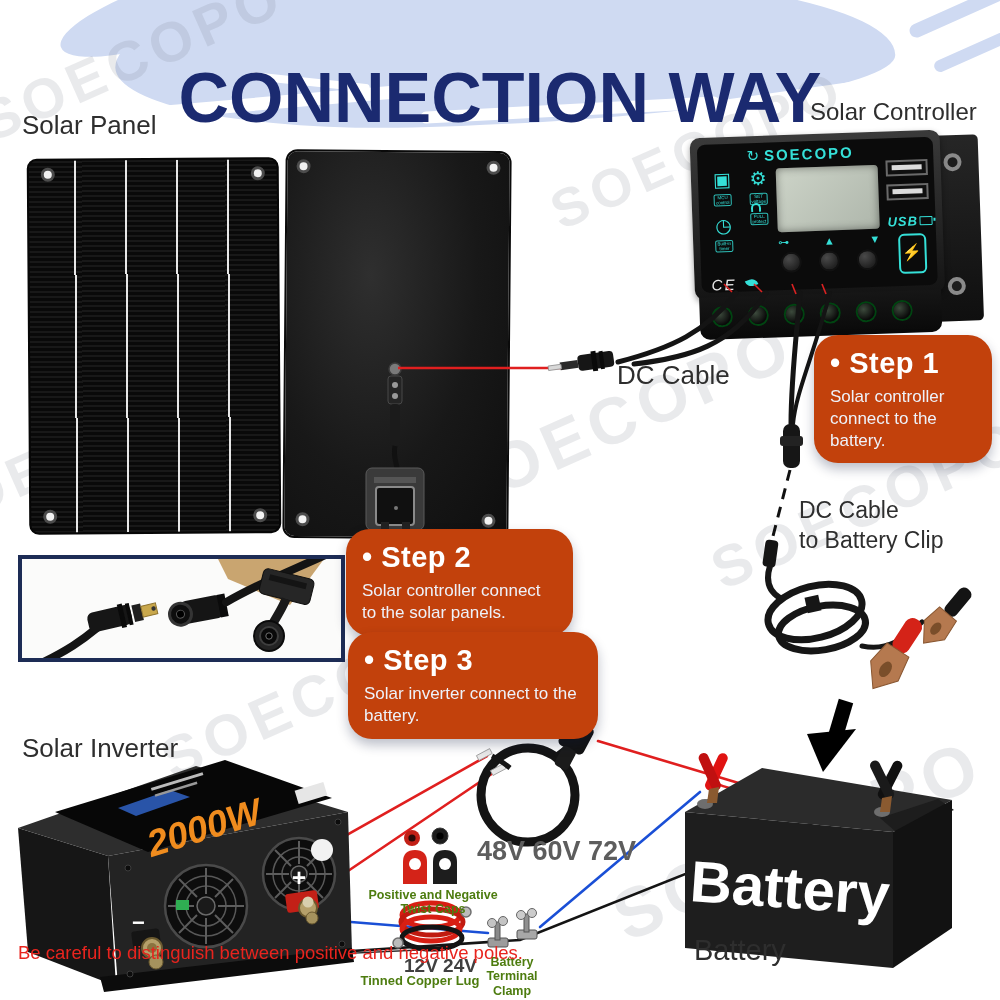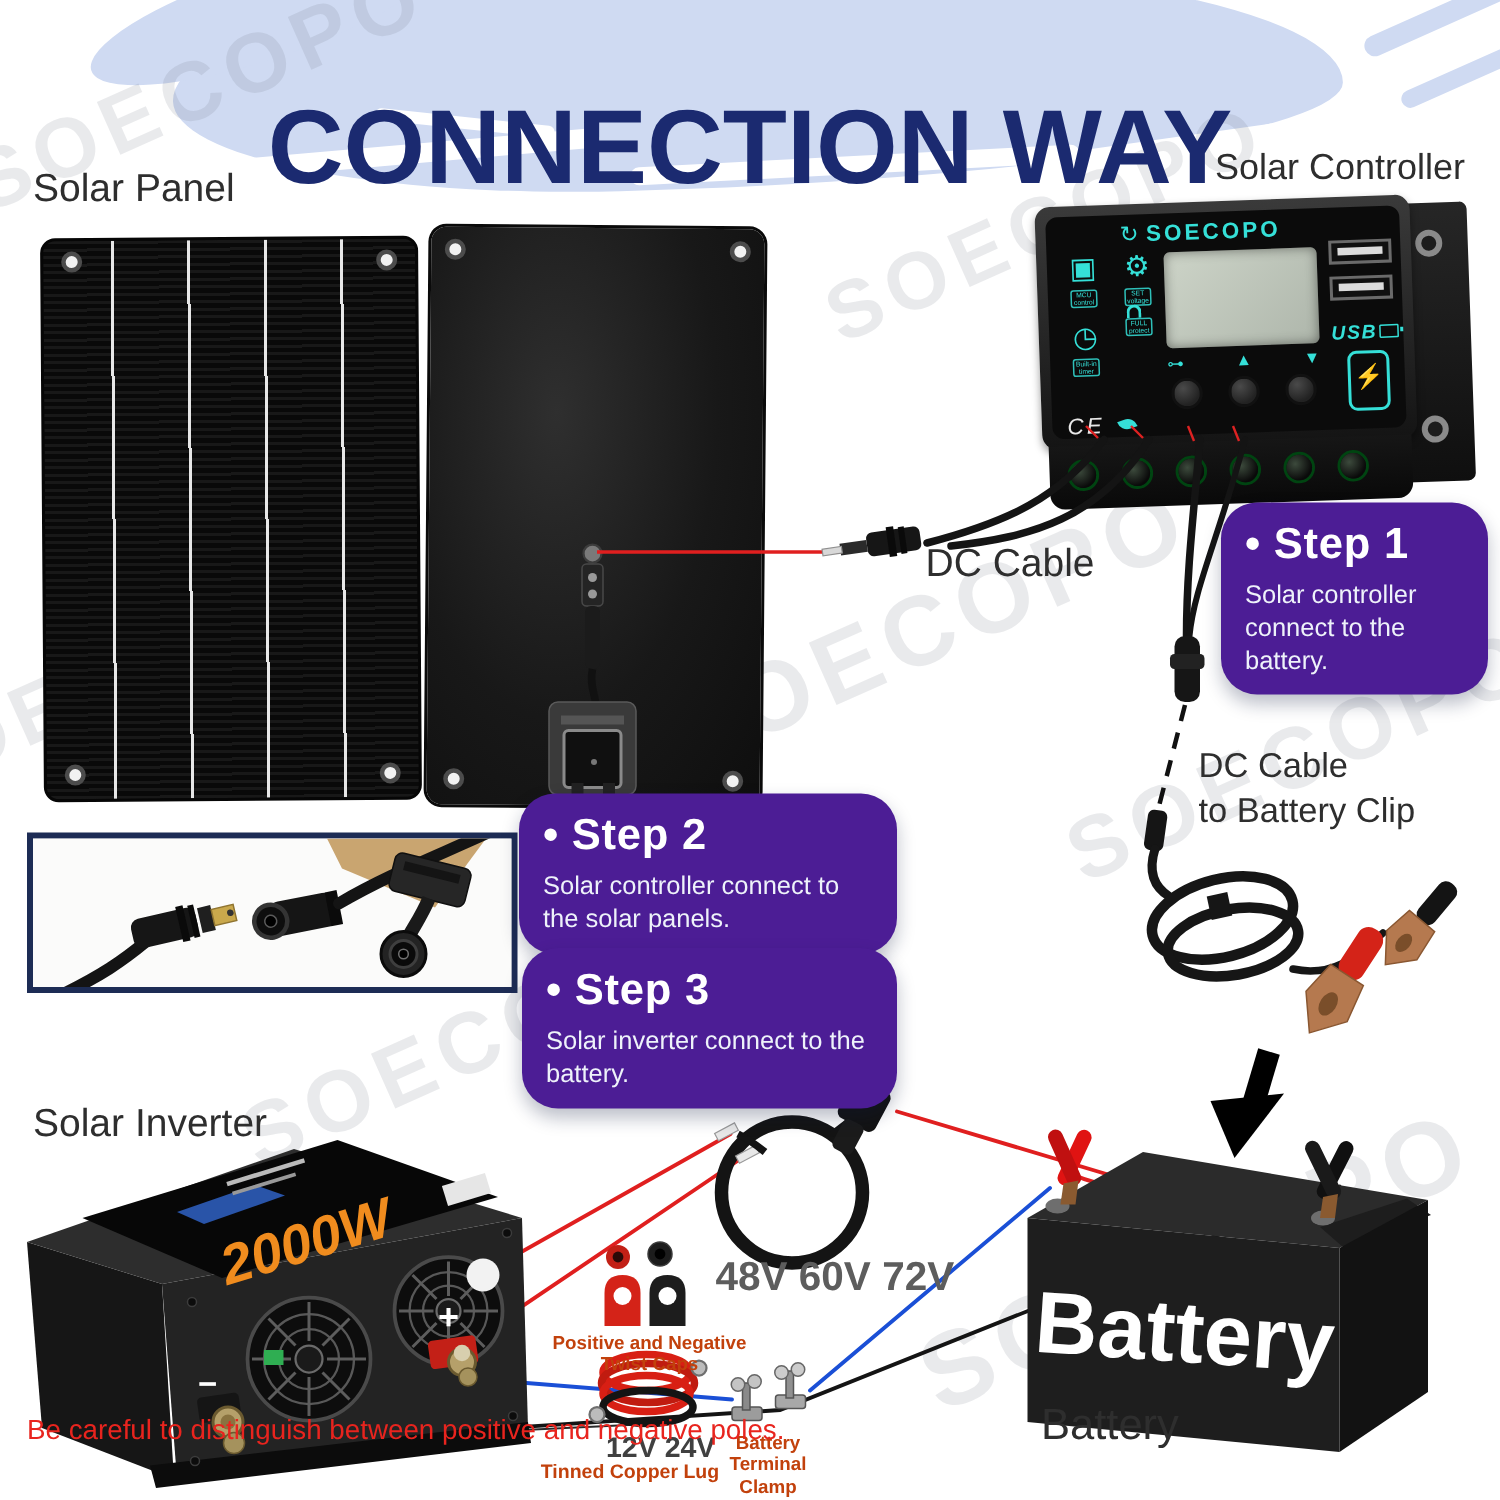--- a/index.html
+++ b/index.html
@@ -8,23 +8,23 @@
   .abs{position:absolute;}
   
   .blob{position:absolute;background:#cfdaf2;z-index:0;}
   .scribble{position:absolute;background:#fff;border-radius:8px;z-index:0;}
   .wm{position:absolute;z-index:1;font-weight:800;color:rgba(110,115,130,0.15);
       letter-spacing:6px;white-space:nowrap;transform:rotate(-24deg);}
   
   .title{position:absolute;left:0;right:0;top:22px;text-align:center;z-index:4;
          font-size:70px;font-weight:800;color:#1b2a70;letter-spacing:0px;margin-top:36px;}
   .lbl{position:absolute;z-index:4;color:#2e2e2e;font-size:26px;font-weight:500;}
-  .small-lbl{position:absolute;z-index:4;color:#c2410c;font-weight:600;text-align:center;line-height:1.15;}
-  
-  .step{position:absolute;z-index:5;background:#4c1d95;border-radius:24px;color:#fff;
+  .small-lbl{position:absolute;z-index:4;color:#4d7c0f;font-weight:600;text-align:center;line-height:1.15;}
+  
+  .step{position:absolute;z-index:5;background:#c2410c;border-radius:24px;color:#fff;
         padding:12px 16px;box-shadow:0 6px 12px rgba(15,25,60,.28);box-sizing:border-box;}
   .step h2{margin:0 0 6px 0;font-size:29px;font-weight:800;letter-spacing:.5px;}
   .step p{margin:0;font-size:17px;line-height:1.28;color:#eef2fa;}
   
   .note{position:absolute;left:18px;top:942px;z-index:6;color:#e8241e;}
   .note b{font-size:27px;font-weight:800;display:block;line-height:1.0;}
   .note span{font-size:18.5px;line-height:1.2;}
   
   .panel1{position:absolute;left:30px;top:160px;width:248px;height:372px;z-index:2;
     border-radius:8px;transform:rotate(-.4deg);
@@ -447,21 +447,21 @@
         <line x1="754" y1="284" x2="762" y2="292"></line>
       <line x1="792" y1="284" x2="796" y2="294"></line>
         <line x1="822" y1="284" x2="826" y2="294"></line>
     </g>
   </svg>
 
   <div class="step" style="left:814px;top:335px;width:178px;">
     <h2>• Step 1</h2>
     <p>Solar controller connect to the battery.</p>
   </div>
-  <div class="step" style="left:346px;top:529px;width:252px;">
+  <div class="step" style="left:346px;top:529px;width:227px;">
     <h2>• Step 2</h2>
     <p>Solar controller connect to the solar panels.</p>
   </div>
   <div class="step" style="left:348px;top:632px;width:250px;">
     <h2>• Step 3</h2>
     <p>Solar inverter connect to the battery.</p>
   </div>
 
   <div class="gray-lbl" style="left:477px;top:836px;font-size:27px;color:#5d5d5d;">48V 60V 72V</div>
   <div class="small-lbl" style="left:368px;top:888px;width:130px;font-size:12.5px;">

